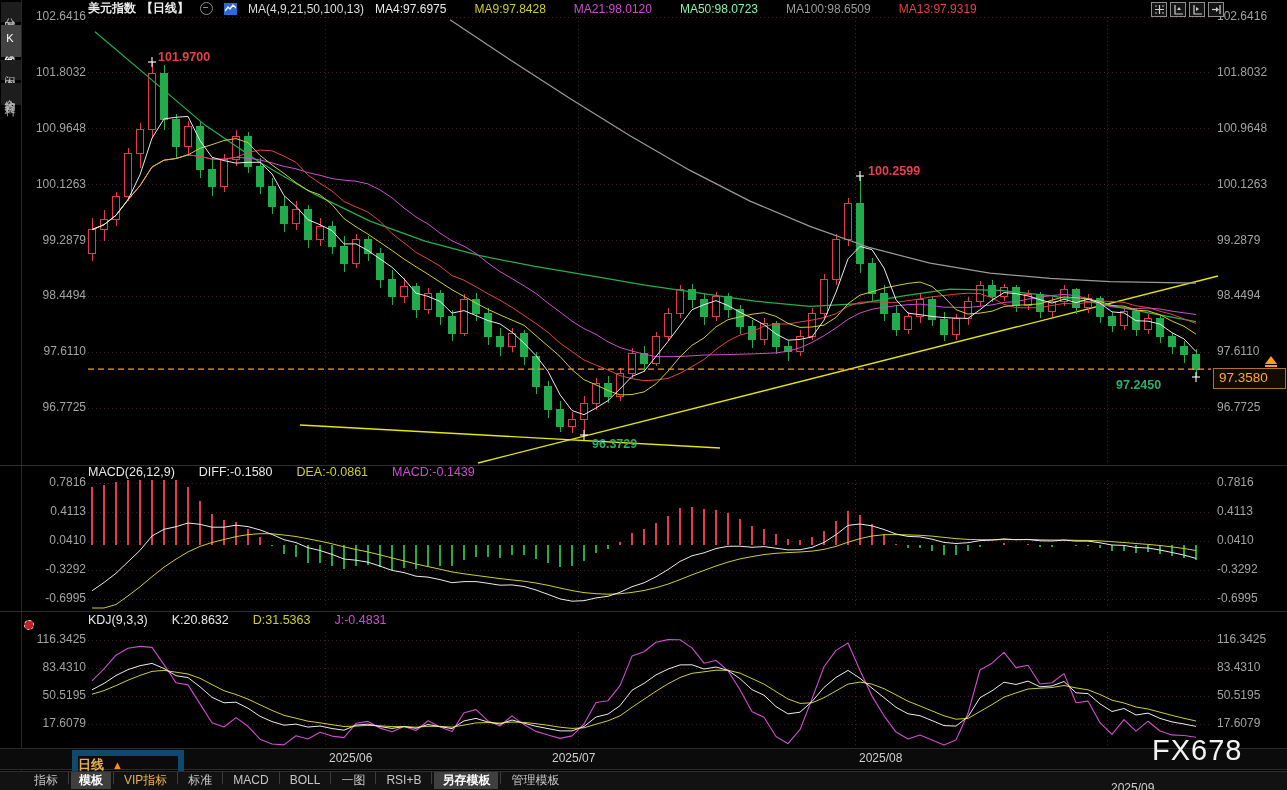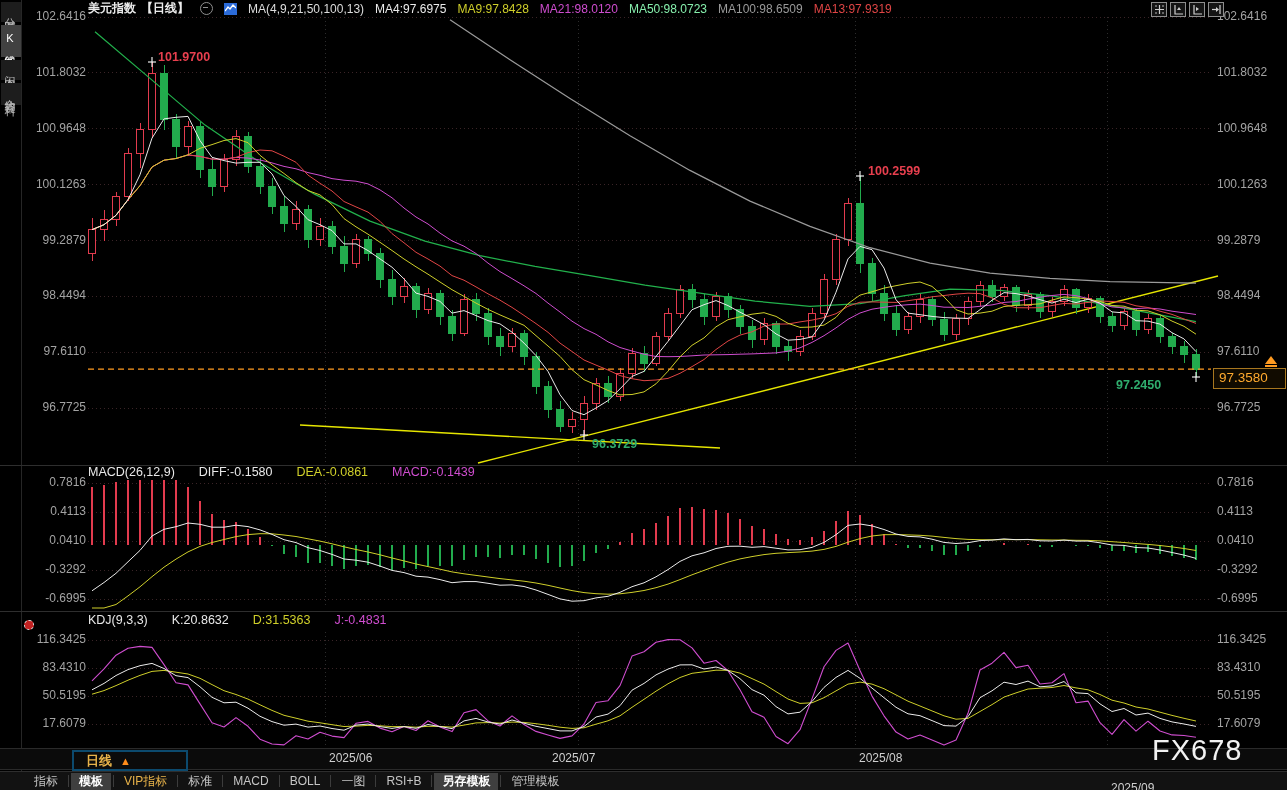--- a/index.html
+++ b/index.html
@@ -35,27 +35,27 @@
   #price-badge{position:absolute;left:1213px;top:368px;width:66px;height:18px;border:1px solid #a8771f;
     background:#110b00;color:#ffaa2e;font-size:13.5px;padding:1px 0 0 5px;z-index:6}
   #badge-marker{position:absolute;left:1265px;top:356px;width:0;height:0;z-index:6;
     border-left:6px solid transparent;border-right:6px solid transparent;border-bottom:8px solid #ff9b21}
   #badge-marker::after{content:"";position:absolute;left:-6px;top:9px;width:12px;height:2px;background:#ff9b21}
   #kdj-dot{position:absolute;left:24px;top:620px;width:8px;height:8px;border-radius:50%;
     border:1px dashed #e8e8e8;background:#c22222;z-index:5}
   
   #datebar{position:absolute;left:0;top:748px;width:1287px;height:22px;background:#0b0b0b;
     border-top:1px solid #2a2a2a;border-bottom:1px solid #2a2a2a;box-sizing:border-box;z-index:4}
-  #period-btn{position:absolute;left:72px;top:750px;width:100px;height:17px;border:2px solid #0c4a6e;
-    color:#e8b34a;font-weight:bold;font-size:13px;padding-left:12px;line-height:17px;cursor:pointer;z-index:5}
+  #period-btn{position:absolute;left:72px;top:750px;width:100px;height:17px;border:6px solid #0c4a6e;
+    color:#e8b34a;font-weight:bold;font-size:13px;line-height:17px;cursor:pointer;z-index:5}
   #period-arrow{color:#ff8c1a;margin-left:8px;font-size:11px}
   .date-lab{position:absolute;top:751px;font-size:12px;color:#cfcfcf;z-index:5}
   
   #toolbar{position:absolute;left:0;top:771px;width:1287px;height:19px;background:#121212;
-    border-top:1px solid #2e2e2e;display:flex;align-items:center;padding-left:26px;
+    border-top:1px solid #2e2e2e;display:flex;align-items:flex-start;padding-left:26px;
     font-size:12px;color:#c6c6c6;box-sizing:border-box;z-index:5}
   .tab{padding:1px 8px;cursor:pointer;white-space:nowrap;line-height:15px}
   .tab.active{background:#3f3f3f;color:#fff;font-weight:bold}
   .tab.vip{color:#e8b34a}
   .tsep{width:1px;height:12px;background:#3c3c3c;margin:0 2px}
   #watermark{position:absolute;left:1152px;top:734px;font-size:29px;color:#f2f2f2;
     letter-spacing:1px;z-index:8}
   #chart-svg{position:absolute;left:0;top:0;z-index:2}
 </style>
 </head>
@@ -406,21 +406,21 @@
 <div id="header">
   <span class="t-title">美元指数</span>
   <span class="t-title" style="margin-left:-6px">【日线】</span>
   <span class="circ-icon"></span>
   <span class="chart-ico">
     <svg width="11" height="9">
         <polyline points="0,7 3,3 5,5 8,1 11,4" fill="none" stroke="#fff" stroke-width="1.3"></polyline>
       </svg>
   </span>
   <span class="ma-sum" style="color:#dcdcdc">MA(4,9,21,50,100,13)</span>
-  <span id="ma-values" style="display:flex;gap:11px">
+  <span id="ma-values" style="display:flex;gap:28px">
       <span style="color: rgb(235, 235, 235);">MA4:97.6975</span>
       <span style="color: rgb(207, 207, 42);">MA9:97.8428</span>
       <span style="color: rgb(207, 77, 207);">MA21:98.0120</span>
       <span style="color: #86efac;">MA50:98.0723</span>
       <span style="color: rgb(154, 154, 154);">MA100:98.6509</span>
       <span style="color: rgb(224, 69, 69);">MA13:97.9319</span>
     </span>
 </div>
 
 <div id="icons">

